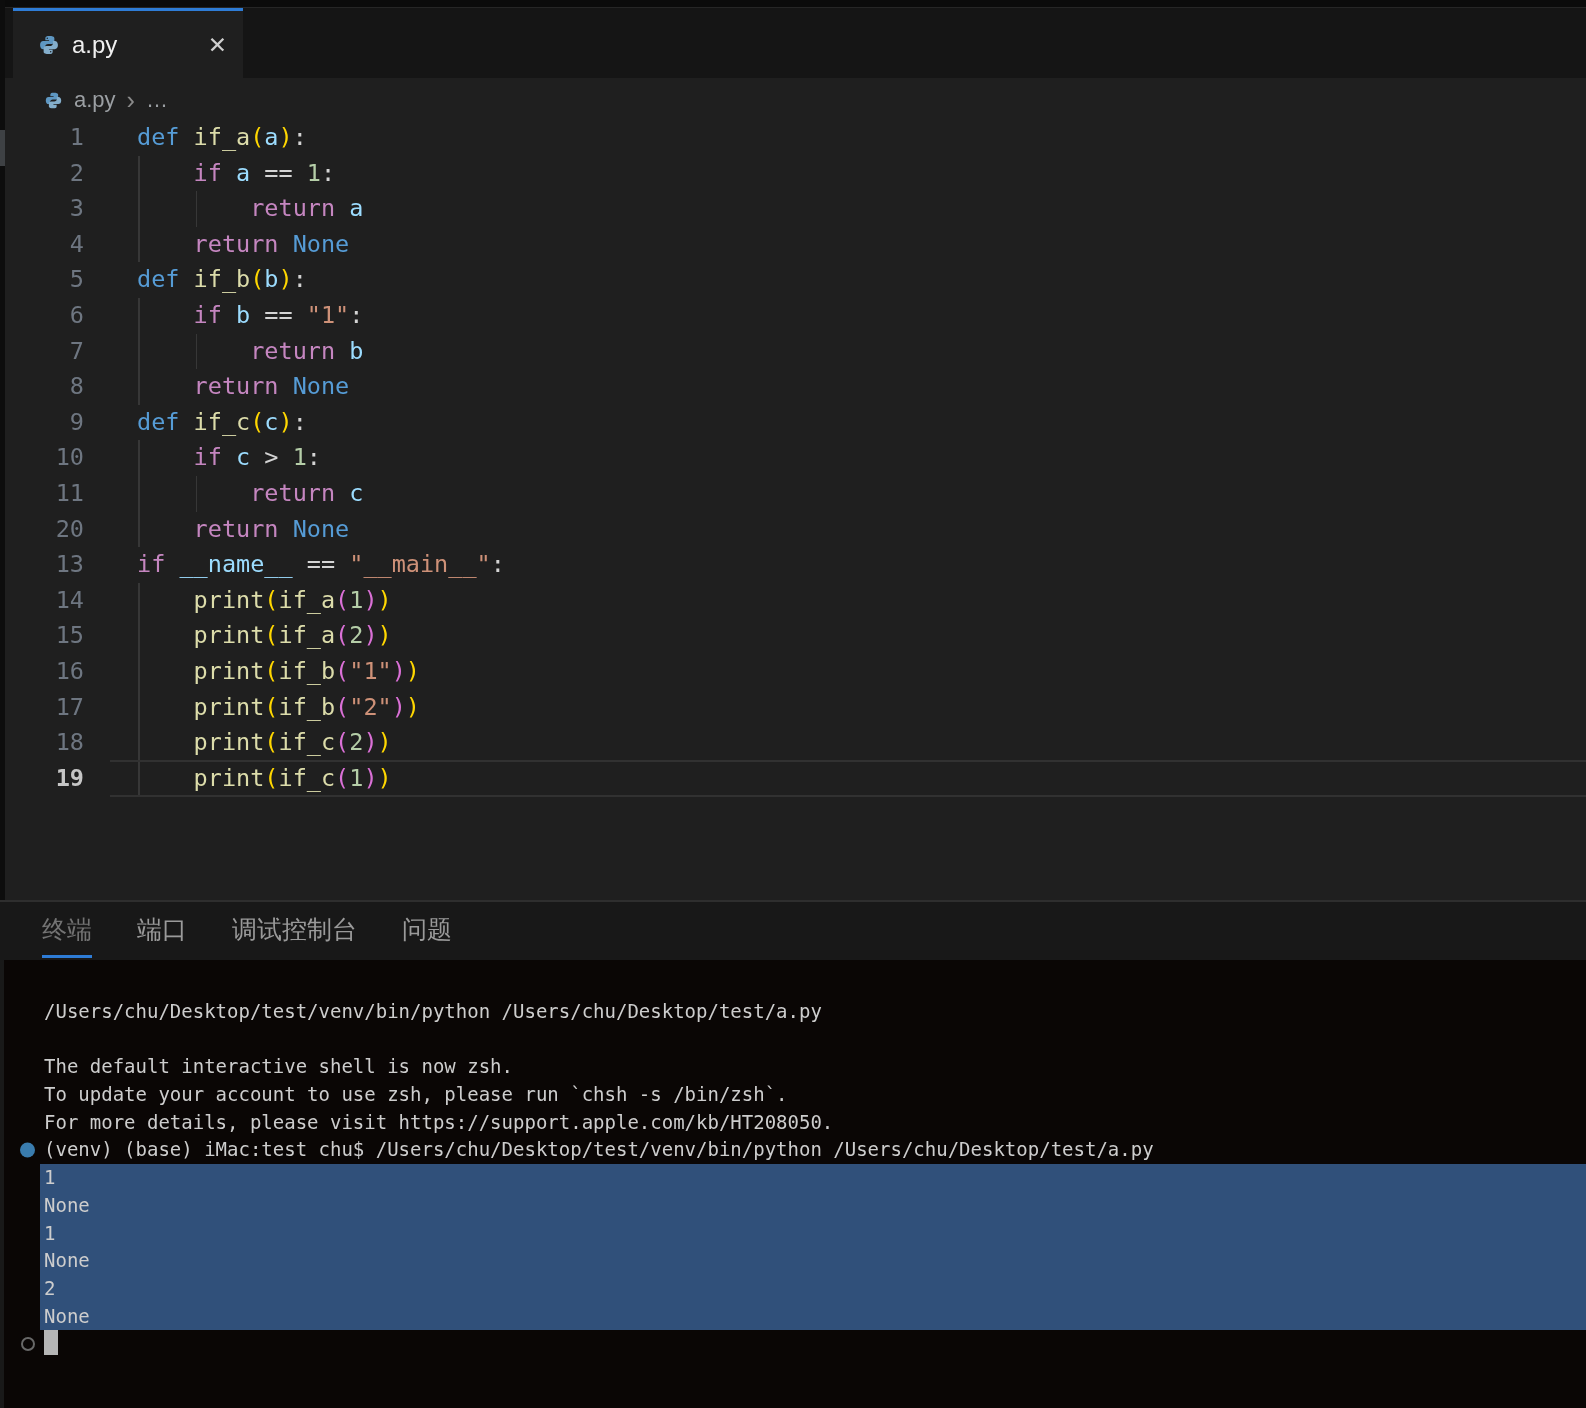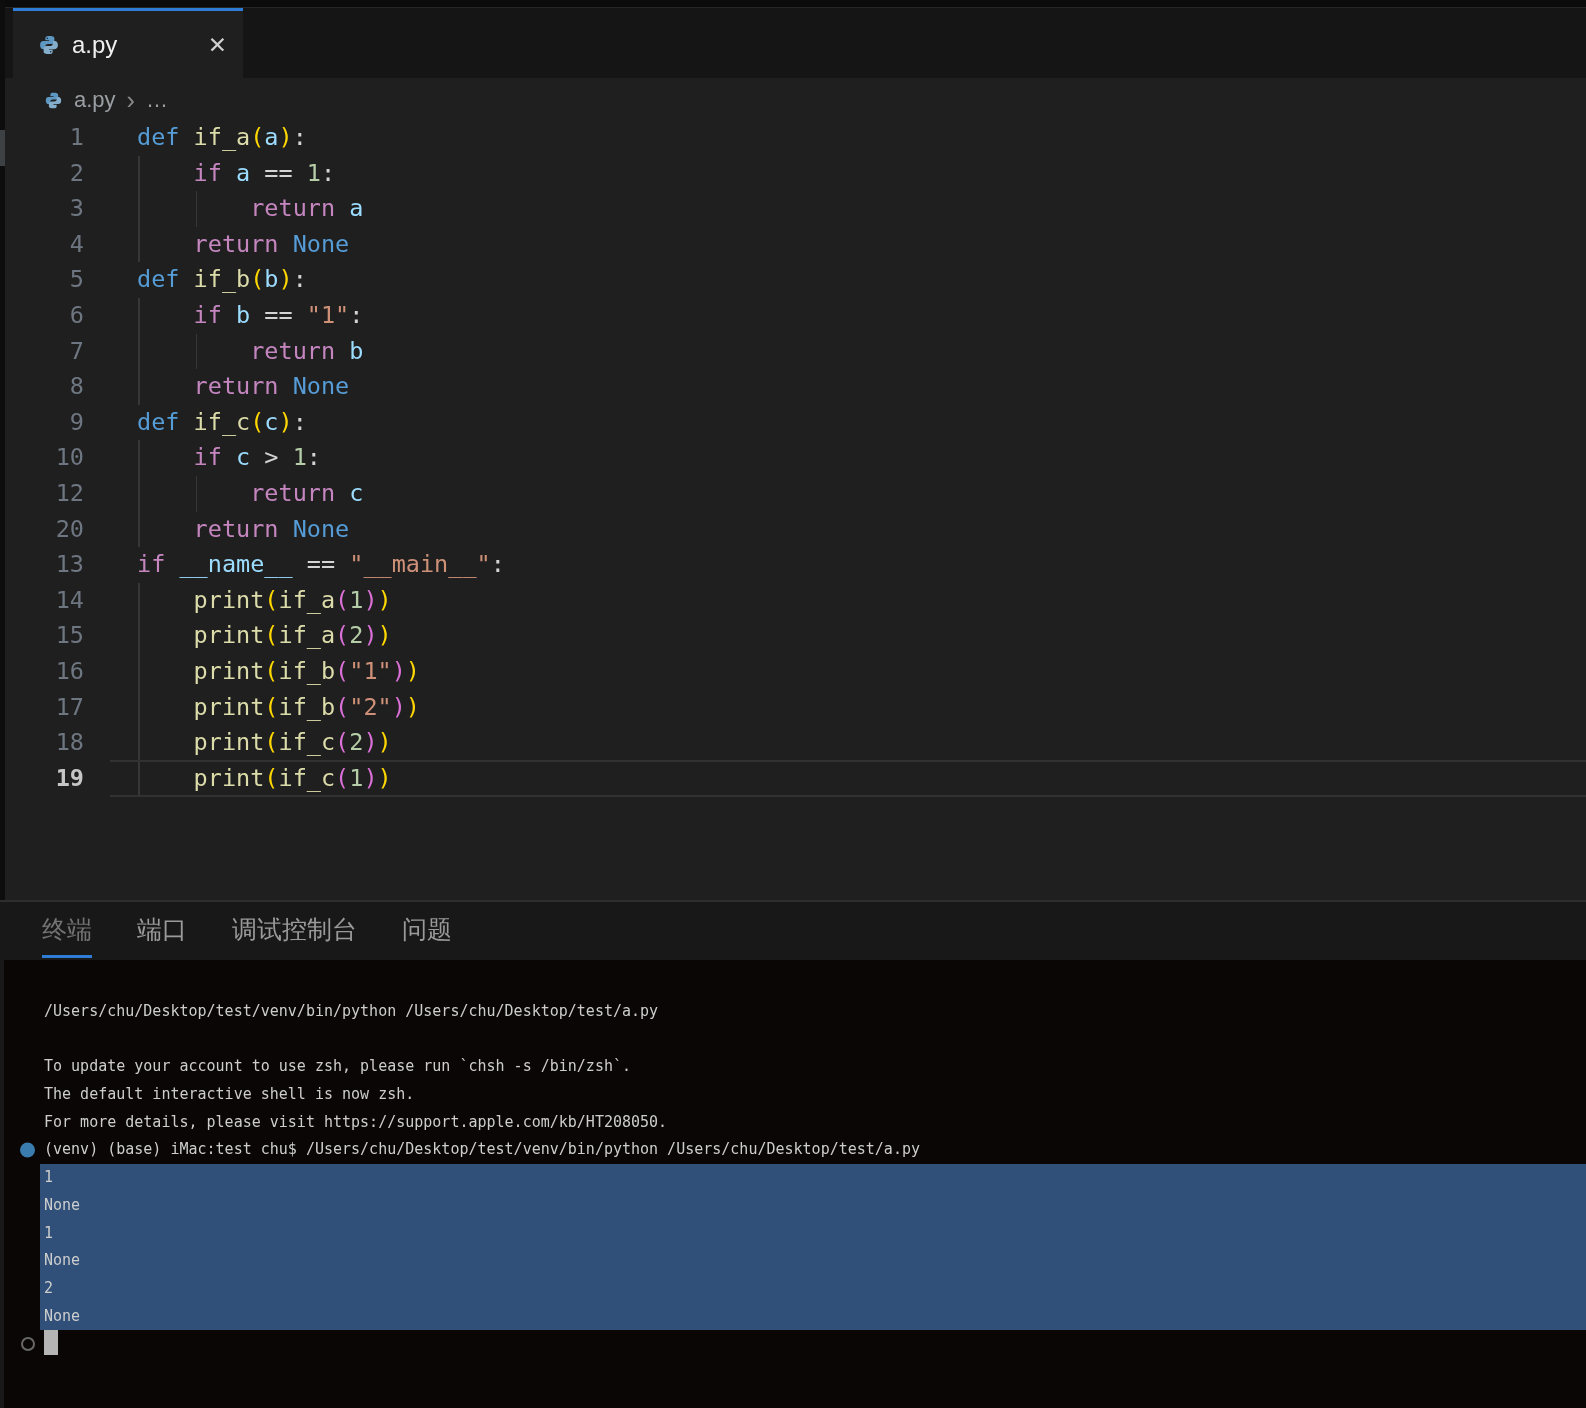--- a/index.html
+++ b/index.html
@@ -32,21 +32,21 @@
   
   .panel{position:absolute;left:0;top:900px;width:100%;height:508px;background:#181818;border-top:2px solid #2e2e2e;box-sizing:border-box;}
   .panel-header{position:relative;height:56px;background:#181818;padding-left:42px;display:flex;align-items:flex-end;}
   .panel-tab{display:inline-block;margin-right:45px;font-size:25px;color:#9a9a9a;padding:8px 0 9px;border-bottom:3px solid transparent;cursor:pointer;font-family:"Liberation Sans",sans-serif;}
   .panel-tab.active{color:#737373;border-bottom-color:#2e7cd6;}
 
   
   .terminal{position:absolute;left:0;top:58px;right:0;bottom:0;background:#0a0605;}
   .terminal-edge{position:absolute;left:0;top:0;bottom:0;width:4px;background:#191919;}
   .terminal-rows{position:absolute;left:0;top:38px;right:0;}
-  .t-row{position:relative;height:27.7px;line-height:27.7px;padding-left:44px;font-family:"DejaVu Sans Mono",monospace;font-size:15px;color:#cdcdcd;white-space:pre;}
+  .t-row{position:relative;height:27.7px;line-height:27.7px;padding-left:44px;font-family:"DejaVu Sans Mono",monospace;font-size:19px;color:#cdcdcd;white-space:pre;}
   .t-row.sel::before{content:"";position:absolute;left:40px;right:0;top:0;bottom:0;background:#30507a;}
   .t-text{position:relative;z-index:1;}
   .deco{position:absolute;border-radius:50%;top:50%;transform:translateY(-50%);z-index:2;cursor:pointer;}
   .deco.filled{left:20px;width:15px;height:15px;background:#3a7cae;}
   .deco.hollow{left:21px;width:10px;height:10px;border:2.5px solid #686868;background:transparent;}
   .t-cursor{display:inline-block;width:13.7px;height:25px;background:#b5b5b5;vertical-align:-5px;position:relative;z-index:1;}
 </style>
 </head>
 <body>
 
@@ -83,21 +83,21 @@
         <div class="code-row"><div class="gutter">1</div><div class="code-text"><span style="color: rgb(86, 156, 214);">def</span><span style="color: rgb(212, 212, 212);"> </span><span style="color: rgb(220, 220, 170);">if_a</span><span style="color: rgb(255, 215, 0);">(</span><span style="color: rgb(156, 220, 254);">a</span><span style="color: rgb(255, 215, 0);">)</span><span style="color: rgb(212, 212, 212);">:</span></div></div>
         <div class="code-row"><div class="guide" style="left: 138px;"></div><div class="gutter">2</div><div class="code-text"><span style="color: rgb(212, 212, 212);">    </span><span style="color: rgb(197, 134, 192);">if</span><span style="color: rgb(212, 212, 212);"> </span><span style="color: rgb(156, 220, 254);">a</span><span style="color: rgb(212, 212, 212);"> == </span><span style="color: rgb(181, 206, 168);">1</span><span style="color: rgb(212, 212, 212);">:</span></div></div>
         <div class="code-row"><div class="guide" style="left: 138px;"></div><div class="guide" style="left: 195.5px;"></div><div class="gutter">3</div><div class="code-text"><span style="color: rgb(212, 212, 212);">        </span><span style="color: rgb(197, 134, 192);">return</span><span style="color: rgb(212, 212, 212);"> </span><span style="color: rgb(156, 220, 254);">a</span></div></div>
         <div class="code-row"><div class="guide" style="left: 138px;"></div><div class="gutter">4</div><div class="code-text"><span style="color: rgb(212, 212, 212);">    </span><span style="color: rgb(197, 134, 192);">return</span><span style="color: rgb(212, 212, 212);"> </span><span style="color: rgb(86, 156, 214);">None</span></div></div>
         <div class="code-row"><div class="gutter">5</div><div class="code-text"><span style="color: rgb(86, 156, 214);">def</span><span style="color: rgb(212, 212, 212);"> </span><span style="color: rgb(220, 220, 170);">if_b</span><span style="color: rgb(255, 215, 0);">(</span><span style="color: rgb(156, 220, 254);">b</span><span style="color: rgb(255, 215, 0);">)</span><span style="color: rgb(212, 212, 212);">:</span></div></div>
         <div class="code-row"><div class="guide" style="left: 138px;"></div><div class="gutter">6</div><div class="code-text"><span style="color: rgb(212, 212, 212);">    </span><span style="color: rgb(197, 134, 192);">if</span><span style="color: rgb(212, 212, 212);"> </span><span style="color: rgb(156, 220, 254);">b</span><span style="color: rgb(212, 212, 212);"> == </span><span style="color: rgb(206, 145, 120);">"1"</span><span style="color: rgb(212, 212, 212);">:</span></div></div>
         <div class="code-row"><div class="guide" style="left: 138px;"></div><div class="guide" style="left: 195.5px;"></div><div class="gutter">7</div><div class="code-text"><span style="color: rgb(212, 212, 212);">        </span><span style="color: rgb(197, 134, 192);">return</span><span style="color: rgb(212, 212, 212);"> </span><span style="color: rgb(156, 220, 254);">b</span></div></div>
         <div class="code-row"><div class="guide" style="left: 138px;"></div><div class="gutter">8</div><div class="code-text"><span style="color: rgb(212, 212, 212);">    </span><span style="color: rgb(197, 134, 192);">return</span><span style="color: rgb(212, 212, 212);"> </span><span style="color: rgb(86, 156, 214);">None</span></div></div>
         <div class="code-row"><div class="gutter">9</div><div class="code-text"><span style="color: rgb(86, 156, 214);">def</span><span style="color: rgb(212, 212, 212);"> </span><span style="color: rgb(220, 220, 170);">if_c</span><span style="color: rgb(255, 215, 0);">(</span><span style="color: rgb(156, 220, 254);">c</span><span style="color: rgb(255, 215, 0);">)</span><span style="color: rgb(212, 212, 212);">:</span></div></div>
         <div class="code-row"><div class="guide" style="left: 138px;"></div><div class="gutter">10</div><div class="code-text"><span style="color: rgb(212, 212, 212);">    </span><span style="color: rgb(197, 134, 192);">if</span><span style="color: rgb(212, 212, 212);"> </span><span style="color: rgb(156, 220, 254);">c</span><span style="color: rgb(212, 212, 212);"> &gt; </span><span style="color: rgb(181, 206, 168);">1</span><span style="color: rgb(212, 212, 212);">:</span></div></div>
-        <div class="code-row"><div class="guide" style="left: 138px;"></div><div class="guide" style="left: 195.5px;"></div><div class="gutter">12</div><div class="code-text"><span style="color: rgb(212, 212, 212);">        </span><span style="color: rgb(197, 134, 192);">return</span><span style="color: rgb(212, 212, 212);"> </span><span style="color: rgb(156, 220, 254);">c</span></div></div>
+        <div class="code-row"><div class="guide" style="left: 138px;"></div><div class="guide" style="left: 195.5px;"></div><div class="gutter">11</div><div class="code-text"><span style="color: rgb(212, 212, 212);">        </span><span style="color: rgb(197, 134, 192);">return</span><span style="color: rgb(212, 212, 212);"> </span><span style="color: rgb(156, 220, 254);">c</span></div></div>
         <div class="code-row"><div class="guide" style="left: 138px;"></div><div class="gutter">20</div><div class="code-text"><span style="color: rgb(212, 212, 212);">    </span><span style="color: rgb(197, 134, 192);">return</span><span style="color: rgb(212, 212, 212);"> </span><span style="color: rgb(86, 156, 214);">None</span></div></div>
         <div class="code-row"><div class="gutter">13</div><div class="code-text"><span style="color: rgb(197, 134, 192);">if</span><span style="color: rgb(212, 212, 212);"> </span><span style="color: rgb(156, 220, 254);">__name__</span><span style="color: rgb(212, 212, 212);"> == </span><span style="color: rgb(206, 145, 120);">"__main__"</span><span style="color: rgb(212, 212, 212);">:</span></div></div>
         <div class="code-row"><div class="guide" style="left: 138px;"></div><div class="gutter">14</div><div class="code-text"><span style="color: rgb(212, 212, 212);">    </span><span style="color: rgb(220, 220, 170);">print</span><span style="color: rgb(255, 215, 0);">(</span><span style="color: rgb(220, 220, 170);">if_a</span><span style="color: rgb(218, 112, 214);">(</span><span style="color: rgb(181, 206, 168);">1</span><span style="color: rgb(218, 112, 214);">)</span><span style="color: rgb(255, 215, 0);">)</span></div></div>
         <div class="code-row"><div class="guide" style="left: 138px;"></div><div class="gutter">15</div><div class="code-text"><span style="color: rgb(212, 212, 212);">    </span><span style="color: rgb(220, 220, 170);">print</span><span style="color: rgb(255, 215, 0);">(</span><span style="color: rgb(220, 220, 170);">if_a</span><span style="color: rgb(218, 112, 214);">(</span><span style="color: rgb(181, 206, 168);">2</span><span style="color: rgb(218, 112, 214);">)</span><span style="color: rgb(255, 215, 0);">)</span></div></div>
         <div class="code-row"><div class="guide" style="left: 138px;"></div><div class="gutter">16</div><div class="code-text"><span style="color: rgb(212, 212, 212);">    </span><span style="color: rgb(220, 220, 170);">print</span><span style="color: rgb(255, 215, 0);">(</span><span style="color: rgb(220, 220, 170);">if_b</span><span style="color: rgb(218, 112, 214);">(</span><span style="color: rgb(206, 145, 120);">"1"</span><span style="color: rgb(218, 112, 214);">)</span><span style="color: rgb(255, 215, 0);">)</span></div></div>
         <div class="code-row"><div class="guide" style="left: 138px;"></div><div class="gutter">17</div><div class="code-text"><span style="color: rgb(212, 212, 212);">    </span><span style="color: rgb(220, 220, 170);">print</span><span style="color: rgb(255, 215, 0);">(</span><span style="color: rgb(220, 220, 170);">if_b</span><span style="color: rgb(218, 112, 214);">(</span><span style="color: rgb(206, 145, 120);">"2"</span><span style="color: rgb(218, 112, 214);">)</span><span style="color: rgb(255, 215, 0);">)</span></div></div>
         <div class="code-row"><div class="guide" style="left: 138px;"></div><div class="gutter">18</div><div class="code-text"><span style="color: rgb(212, 212, 212);">    </span><span style="color: rgb(220, 220, 170);">print</span><span style="color: rgb(255, 215, 0);">(</span><span style="color: rgb(220, 220, 170);">if_c</span><span style="color: rgb(218, 112, 214);">(</span><span style="color: rgb(181, 206, 168);">2</span><span style="color: rgb(218, 112, 214);">)</span><span style="color: rgb(255, 215, 0);">)</span></div></div>
         <div class="code-row current"><div class="guide" style="left: 138px;"></div><div class="gutter active">19</div><div class="code-text"><span style="color: rgb(212, 212, 212);">    </span><span style="color: rgb(220, 220, 170);">print</span><span style="color: rgb(255, 215, 0);">(</span><span style="color: rgb(220, 220, 170);">if_c</span><span style="color: rgb(218, 112, 214);">(</span><span style="color: rgb(181, 206, 168);">1</span><span style="color: rgb(218, 112, 214);">)</span><span style="color: rgb(255, 215, 0);">)</span></div></div>
       </div>
   </div>
@@ -111,22 +111,22 @@
       <span class="panel-tab active">终端</span>
       <span class="panel-tab">端口</span>
       <span class="panel-tab">调试控制台</span>
       <span class="panel-tab">问题</span>
     </div>
     <div class="terminal">
       <div class="terminal-edge"></div>
       <div class="terminal-rows">
           <div class="t-row"><span class="t-text">/Users/chu/Desktop/test/venv/bin/python /Users/chu/Desktop/test/a.py</span></div>
           <div class="t-row"><span class="t-text"></span></div>
+          <div class="t-row"><span class="t-text">The default interactive shell is now zsh.</span></div>
           <div class="t-row"><span class="t-text">To update your account to use zsh, please run `chsh -s /bin/zsh`.</span></div>
-          <div class="t-row"><span class="t-text">The default interactive shell is now zsh.</span></div>
           <div class="t-row"><span class="t-text">For more details, please visit https://support.apple.com/kb/HT208050.</span></div>
           <div class="t-row"><span class="deco filled"></span><span class="t-text">(venv) (base) iMac:test chu$ /Users/chu/Desktop/test/venv/bin/python /Users/chu/Desktop/test/a.py</span></div>
           <div class="t-row sel"><span class="t-text">1</span></div>
           <div class="t-row sel"><span class="t-text">None</span></div>
           <div class="t-row sel"><span class="t-text">1</span></div>
           <div class="t-row sel"><span class="t-text">None</span></div>
           <div class="t-row sel"><span class="t-text">2</span></div>
           <div class="t-row sel"><span class="t-text">None</span></div>
           <div class="t-row"><span class="deco hollow"></span><span class="t-cursor"></span></div>
         </div>

